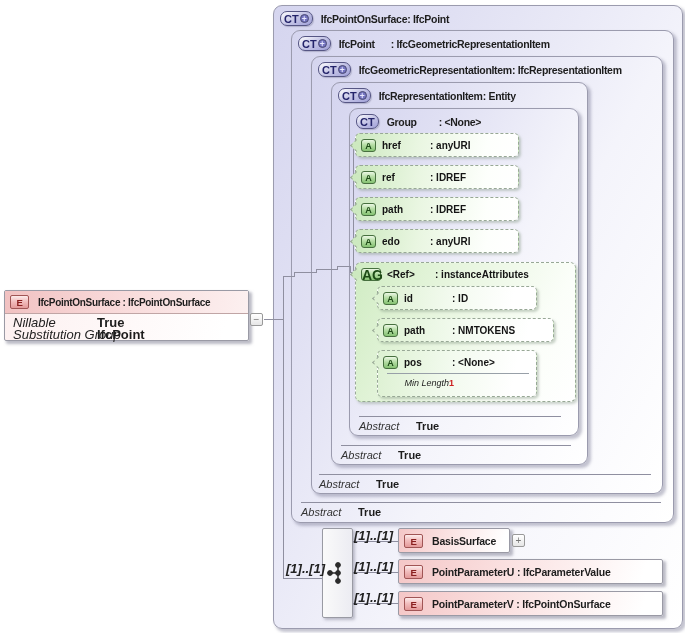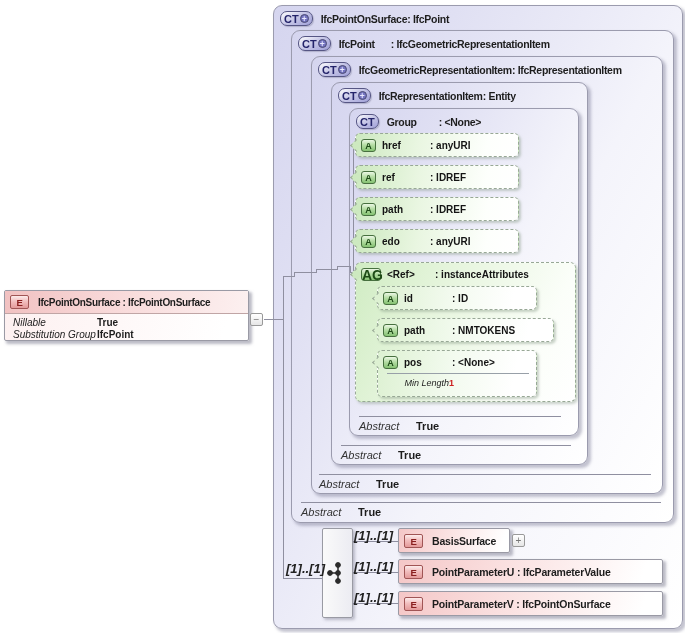--- a/index.html
+++ b/index.html
@@ -93,21 +93,21 @@
     position:absolute; left:4px; top:290px; width:243px; height:49px;
     border:1px solid #9a9aa5; border-radius:2px;
     background:linear-gradient(105deg,#fdf0f0 0%, #ffffff 90%);
     box-shadow:2.5px 2.5px 3px rgba(120,120,140,.5);
   }
   .main-el-header {
     height:22px; display:flex; align-items:center; border-bottom:1px solid #c0a5a5;
     background:linear-gradient(100deg,#f1c1c1 0%, #f8d9d9 45%, #fcf0f0 100%);
     font-size:10px; letter-spacing:-0.3px; font-weight:bold; color:#1d1d1d; white-space:nowrap;
   }
-  .main-el-props { padding:3px 16px 0 8px; font-size:10px; }
+  .main-el-props { padding:3px 16px 0 8px; font-size:13px; }
   .prop-row { display:flex; height:12px; line-height:12px; white-space:nowrap; }
   .prop-lbl { width:84px; font-style:italic; color:#222; }
   .prop-val { font-weight:bold; color:#1d1d1d; }
   
   .toggle {
     position:absolute; width:13px; height:13px; border:1px solid #999; border-radius:2px;
     background:linear-gradient(180deg,#ffffff,#e6e6e6);
     font-size:10px; line-height:11px; text-align:center; color:#777; box-sizing:border-box;
   }
   .compositor {

